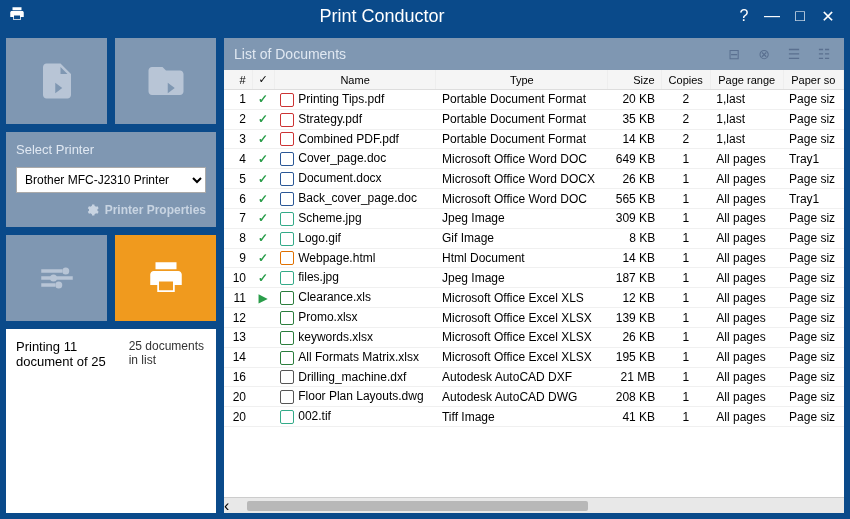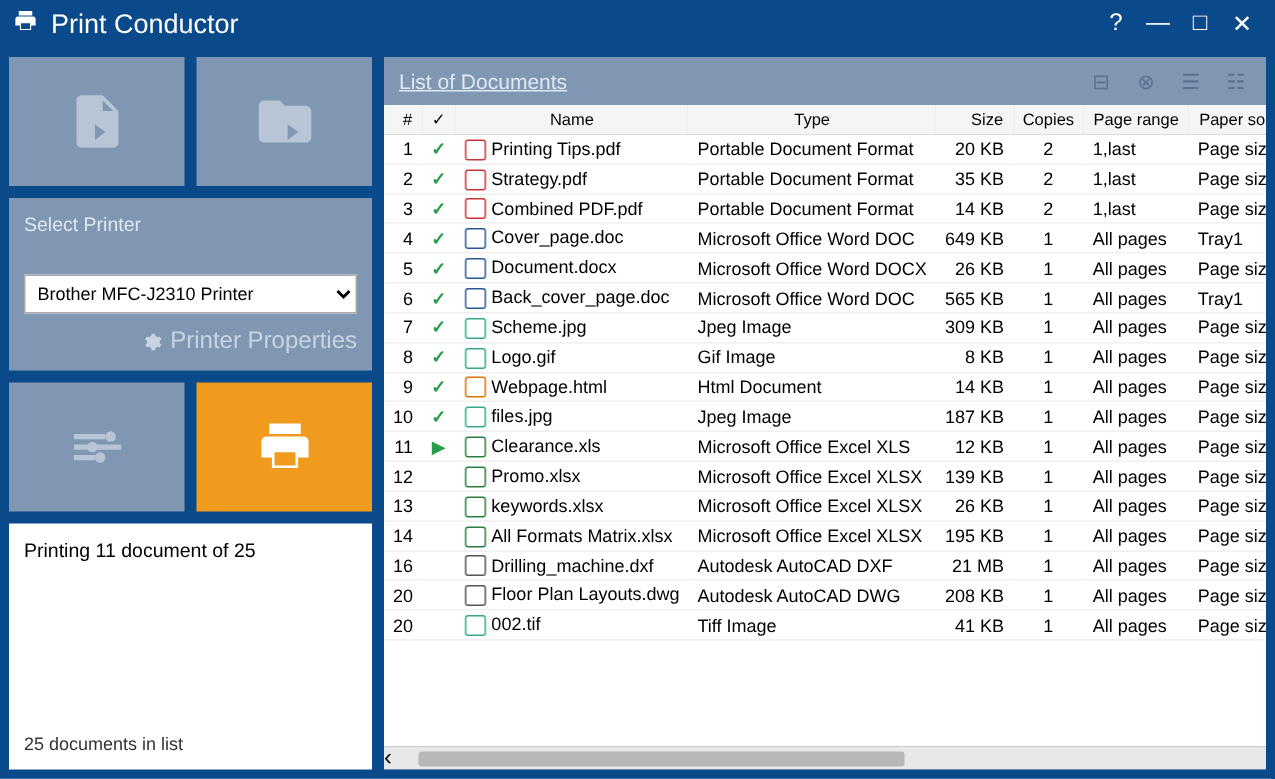--- a/index.html
+++ b/index.html
@@ -1,37 +1,37 @@
 <!DOCTYPE html>
 <html><head>
 <meta charset="utf-8">
 <style>
 * { margin: 0; padding: 0; box-sizing: border-box; font-family: "Segoe UI", Arial, sans-serif; }
 body { background: #0a4a8a; width: 850px; height: 519px; overflow: hidden; }
 .titlebar { height: 32px; background: #0a4a8a; display: flex; align-items: center; color: #fff; padding: 0 8px; }
 .titlebar .printer-ico { margin-right: 8px; }
-.titlebar .title { flex: 1; font-size: 18px; font-weight: 300; }
+.titlebar .title { flex: 1; text-align: center; font-size: 18px; font-weight: 300; }
 .titlebar .winbtn { width: 28px; height: 24px; display: flex; align-items: center; justify-content: center; cursor: pointer; }
 .content { display: flex; height: 487px; padding: 6px; gap: 8px; }
-.left { width: 242px; display: flex; flex-direction: column; gap: 8px; }
+.left { width: 210px; display: flex; flex-direction: column; gap: 8px; }
 .panel { background: #7f97b2; }
 .top-actions { display: flex; gap: 8px; height: 86px; }
 .action-btn { flex: 1; background: #7f97b2; display: flex; align-items: center; justify-content: center; cursor: pointer; }
 .action-btn svg { fill: #b8c5d6; }
 .sel-printer { padding: 10px; color: #e0e8f2; font-size: 13px; }
-.sel-printer select { width: 100%; margin-top: 26px; padding: 4px; font-size: 12px; background: #fff; border: 1px solid #aaa; }
-.prn-props { display: flex; align-items: center; gap: 6px; margin-top: 10px; color: #c8d4e2; font-size: 16px; cursor: pointer; justify-content: flex-end; }
+.sel-printer select { width: 100%; margin-top: 10px; padding: 4px; font-size: 12px; background: #fff; border: 1px solid #aaa; }
+.prn-props { display: flex; align-items: center; gap: 6px; margin-top: 10px; color: #c8d4e2; font-size: 12px; cursor: pointer; justify-content: flex-end; font-weight: bold; }
 .bottom-actions { display: flex; gap: 8px; height: 86px; }
 .settings-btn { flex: 1; background: #7f97b2; display: flex; align-items: center; justify-content: center; cursor: pointer; }
 .print-btn { flex: 1; background: #f09a1e; display: flex; align-items: center; justify-content: center; cursor: pointer; }
-.status { background: #fff; padding: 10px; font-size: 13px; flex: 1; display: flex; flex-direction: column; justify-content: space-between; }
+.status { background: #fff; padding: 10px; font-size: 13px; flex: 1; display: flex; flex-direction: row; justify-content: space-between; }
 .status .count { font-size: 12px; color: #333; }
 .right { flex: 1; background: #7f97b2; display: flex; flex-direction: column; overflow: hidden; }
 .right-hdr { display: flex; align-items: center; padding: 8px 10px; color: #e0e8f2; font-size: 14px; }
-.right-hdr .lbl { flex: 1; text-decoration: underline; }
+.right-hdr .lbl { flex: 1; }
 .hdr-icons { display: flex; gap: 10px; }
 .hdr-icons span { width: 20px; height: 16px; display:flex; align-items:center; justify-content:center; cursor:pointer; color:#5a7090;}
 .table-wrap { background: #fff; flex: 1; overflow: auto; font-size: 12px; position: relative; }
 table { border-collapse: collapse; width: 100%; }
 th { background: #f5f5f5; text-align: center; padding: 3px 6px; font-weight: 400; font-size: 11px; border-bottom: 1px solid #ddd; border-right: 1px solid #eee; white-space: nowrap; position: sticky; top: 0; }
 th.num, td.num { text-align: right; width: 28px; }
 th.chk, td.chk { width: 22px; text-align: center; }
 td { padding: 2px 6px; border-bottom: 1px solid #f0f0f0; white-space: nowrap; }
 td.size { text-align: right; }
 td.copies { text-align: center; }

